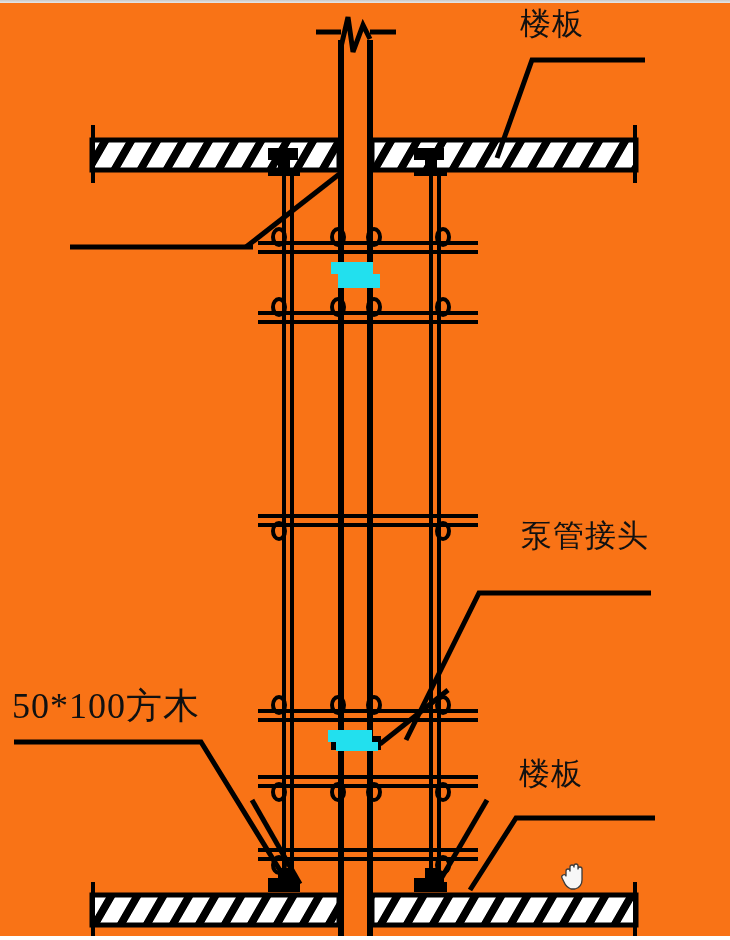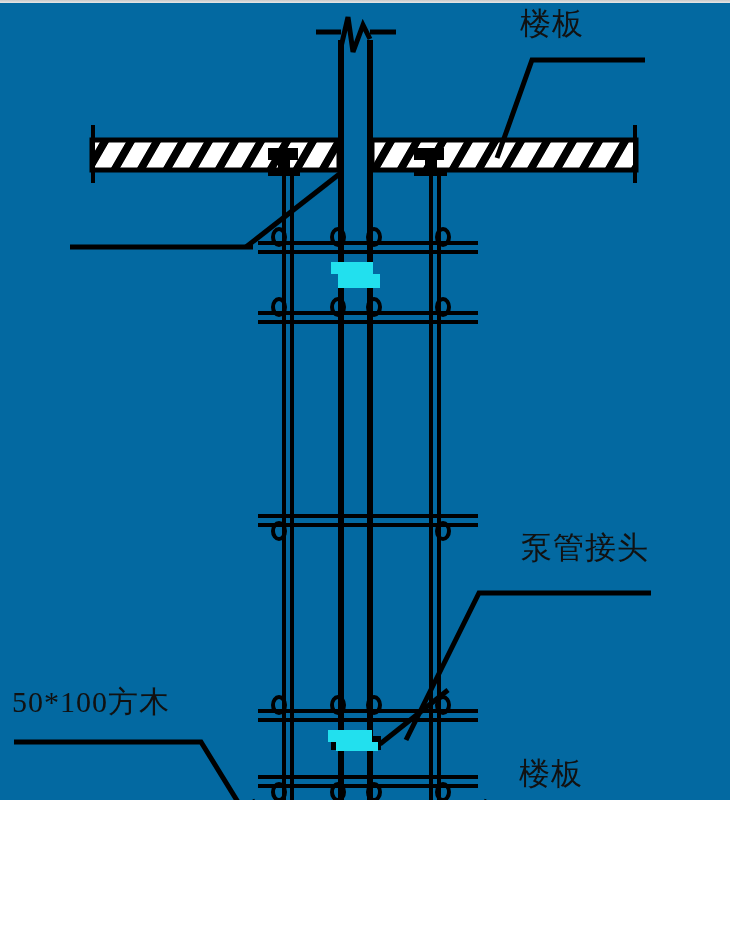--- a/index.html
+++ b/index.html
@@ -3,22 +3,22 @@
 <meta charset="utf-8">
 <style>
   html, body {
     margin: 0;
     padding: 0;
     background: #ffffff;
   }
   #app {
     position: relative;
     width: 730px;
-    height: 800px;
-    background: #0369a1;
+    height: 936px;
+    background: #f97316;
     overflow: hidden;
     font-family: "Liberation Serif", "DejaVu Serif", serif;
   }
   #topbar {
     position: absolute;
     left: 0; top: 0;
     width: 730px; height: 3px;
     background: linear-gradient(to bottom, #c9c9c9, #e8e8e8);
   }
   svg.drawing {
@@ -29,21 +29,21 @@
   }
   .label {
     position: absolute;
     color: #111111;
     font-family: "Liberation Serif", "DejaVu Serif", serif;
     font-weight: 500;
     white-space: nowrap;
     letter-spacing: 1px;
   }
   .label-cn { font-size: 31px; }
-  .label-mix { font-size: 30px; }
+  .label-mix { font-size: 36px; }
   .cursor-hand {
     position: absolute;
     width: 26px;
     height: 30px;
   }
 </style>
 </head>
 <body>
 
 <div id="app">
@@ -204,21 +204,21 @@
     </g>
 
     <g>
       <path d="M 655 818 L 516 818 L 470 890" fill="none" stroke="#000" stroke-width="5" stroke-linejoin="miter"></path>
     </g>
   </svg>
 
   <div class="label label-cn" style="left:520px; top:3px;">楼板</div>
 
 
-  <div class="label label-cn" style="left:521px; top:515px;margin-top:12px;">泵管接头</div>
+  <div class="label label-cn" style="left:521px; top:515px;">泵管接头</div>
 
   <div class="label label-mix" style="left:12px; top:682px;">50*100方木</div>
 
   <div class="label label-cn" style="left:519px; top:753px;">楼板</div>
 
   <svg class="cursor-hand" style="left:560px; top:862px;" viewBox="0 0 26 30">
     <path d="M6 14 L6 9 Q6 7 8 7 Q10 7 10 9 L10 5 Q10 3 12 3 Q14 3 14 5 L14 4 Q14 2 16 2
              Q18 2 18 4 L18 7 Q18 5 20 5 Q22 5 22 7 L22 18 Q22 25 15 27 L11 27 Q6 25 4 20
              L2 16 Q1 14 3 13 Q5 12 6 14 Z" fill="#f7f7f7" stroke="#3a3a3a" stroke-width="1.3" stroke-linejoin="round"></path>
   </svg>

